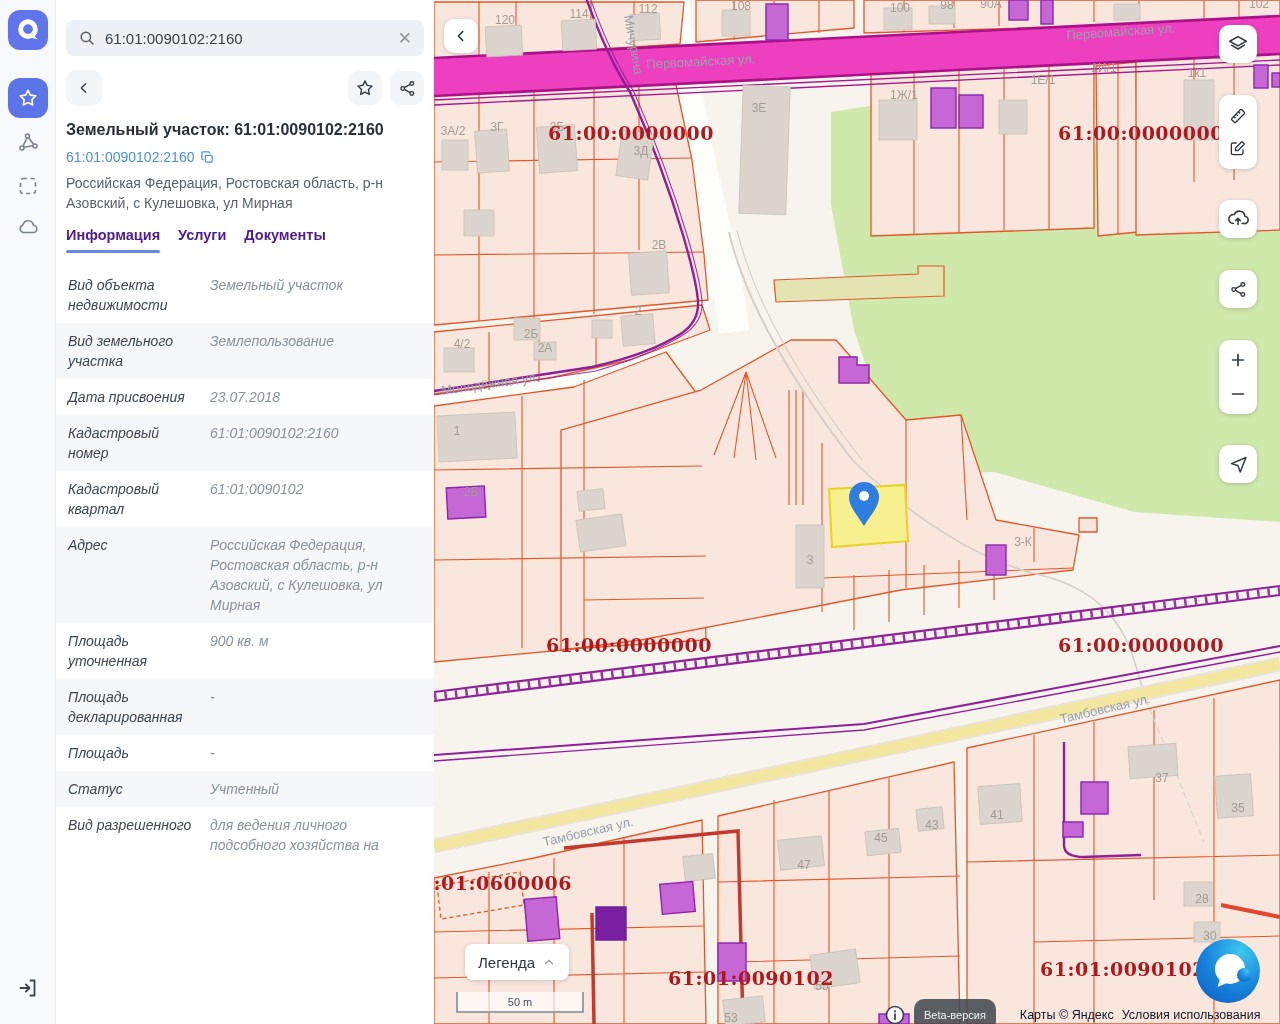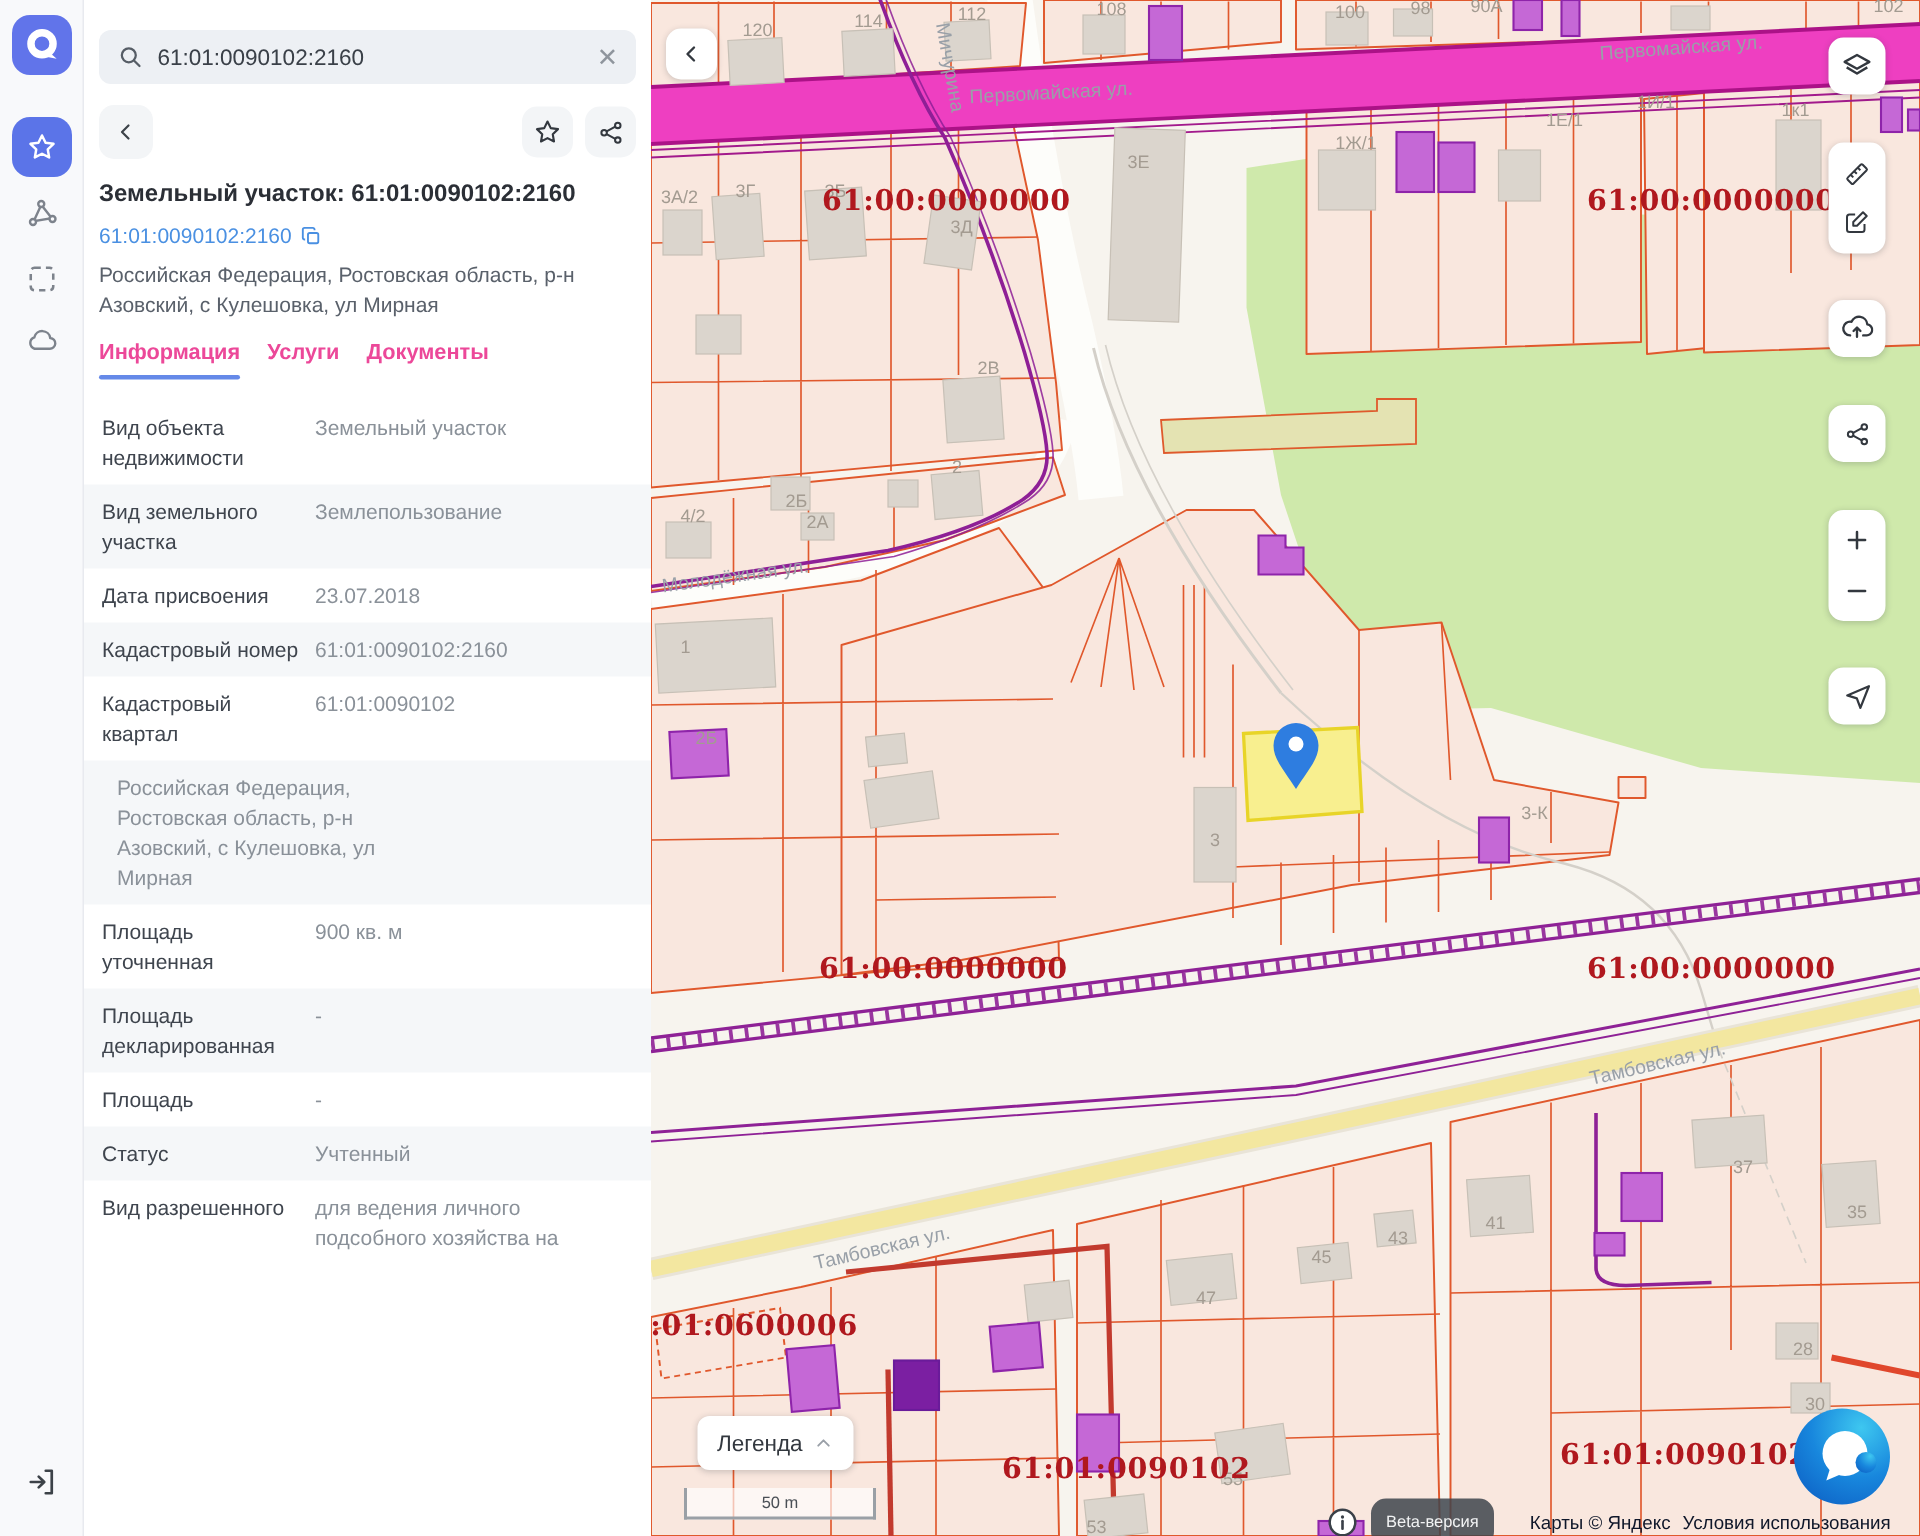--- a/index.html
+++ b/index.html
@@ -30,26 +30,26 @@
   .sq-btn.small { width:34px; height:34px; }
   #head-row .spacer { flex:1; }
   #head-row .sq-btn + .sq-btn { margin-left:8px; }
   #obj-title { margin:14px 10px 0; font-size:16px; font-weight:bold; color:#2b2f36; line-height:20px; }
   #link-row { margin:9px 10px 0; display:flex; align-items:center; gap:6px; }
   #cad-link { font-size:14px; color:#4a90e2; text-decoration:none; cursor:pointer; }
   #obj-address { margin:9px 10px 0; font-size:14px; color:#5a616b; line-height:19.5px; width:330px; }
   #report-btn { display:block; margin:10px 10px 0; width:358px; height:38px; background:#00945e;
     border:none; border-radius:6px; color:#fff; font:500 15px "Liberation Sans", sans-serif; cursor:pointer; }
   #tabs { margin:12px 10px 0; display:flex; gap:18px; height:29px; border-bottom:1px solid #fff; }
-  .tab { font-size:14.5px; font-weight:bold; color:#ec4899; padding:2px 0 8px;
+  .tab { font-size:14.5px; font-weight:bold; color:#4c1d95; padding:2px 0 8px;
     position:relative; cursor:pointer; }
   .tab.active:after { content:""; position:absolute; left:0; right:0; bottom:0;
     height:3px; border-radius:2px; background:#6589e8; }
   #info-table { margin-top:13px; }
-  .irow { display:flex; padding:8px 0 8px 12px; }
+  .irow { display:flex; padding:8px 0 8px 12px;font-style:italic; }
   .irow:nth-child(even) { background:#f5f7f9; }
   .irow .lbl { width:132px; flex:none; font-size:14px; color:#3f454e; line-height:20px; }
   .irow .val { margin-left:10px; width:210px; font-size:14px; color:#8a9199; line-height:20px; }
 
   
   #map { position:absolute; left:434px; top:0; width:846px; height:1024px; overflow:hidden;
     background:#f7f4ee; }
   #map svg.base { position:absolute; left:0; top:0; }
   .q-label { font:bold 19px "DejaVu Serif", serif; fill:#b0181e; letter-spacing:.5px; }
   .s-label { font:13px "Liberation Sans", sans-serif; fill:#99a0a8; }
@@ -182,20 +182,21 @@
         </div>
       <div class="irow">
           <div class="lbl">Кадастровый номер</div>
           <div class="val">61:01:0090102:2160</div>
         </div>
       <div class="irow">
           <div class="lbl">Кадастровый квартал</div>
           <div class="val">61:01:0090102</div>
         </div>
       <div class="irow">
+          <div class="lbl">Адрес</div>
           <div class="val">Российская Федерация, Ростовская область, р-н Азовский, с Кулешовка, ул Мирная</div>
         </div>
       <div class="irow">
           <div class="lbl">Площадь уточненная</div>
           <div class="val">900 кв. м</div>
         </div>
       <div class="irow">
           <div class="lbl">Площадь декларированная</div>
           <div class="val">-</div>
         </div>

